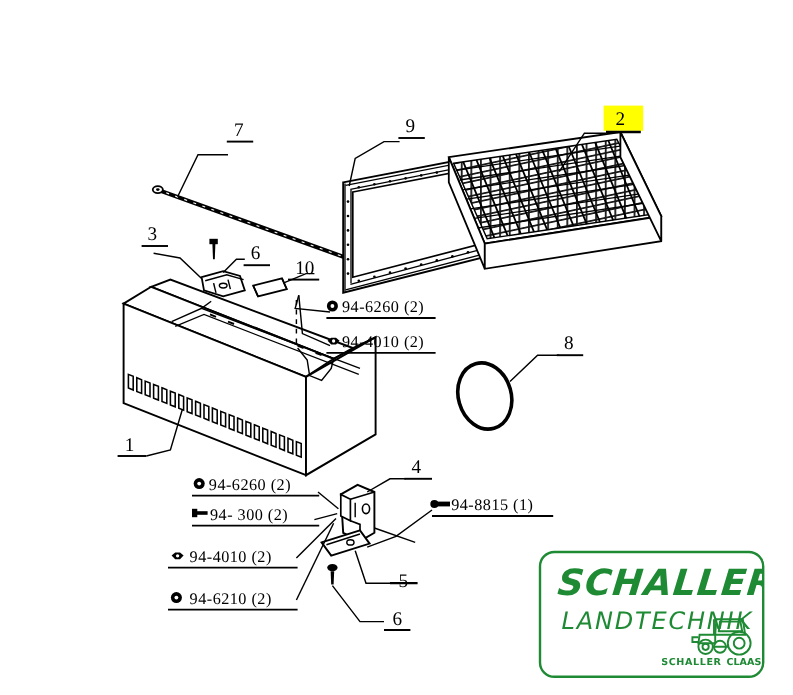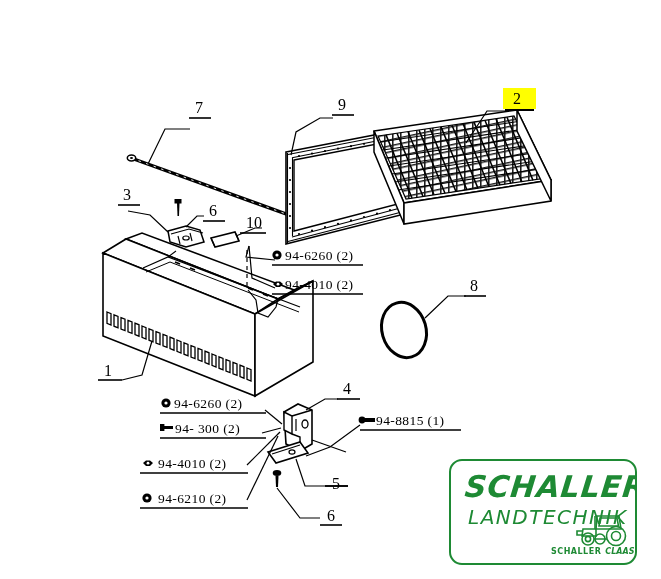--- a/index.html
+++ b/index.html
@@ -37,21 +37,21 @@
     font-family:"DejaVu Sans", sans-serif;
     font-size:20px; font-style:italic; font-weight:500;
     color:#1e8a34; letter-spacing:1.5px;
   }
   .logo-brands{
     position:absolute; left:100px; top:86px;
     font-family:"DejaVu Sans", sans-serif;
     font-size:8px; font-weight:bold; color:#1e8a34;
     letter-spacing:0.5px; white-space:nowrap;
   }
-  .logo-brands .b2{ font-style:italic; margin-left:4px; letter-spacing:0px;}
+  .logo-brands .b2{ margin-left:4px; letter-spacing:0px;}
   .tractor{position:absolute; left:118px; top:52px;}
   .hl{ fill:#ffff00; }
 </style>
 </head>
 <body>
 
 <div id="sheet">
 
   <svg class="layer" viewBox="0 0 661 579">
     <defs>

